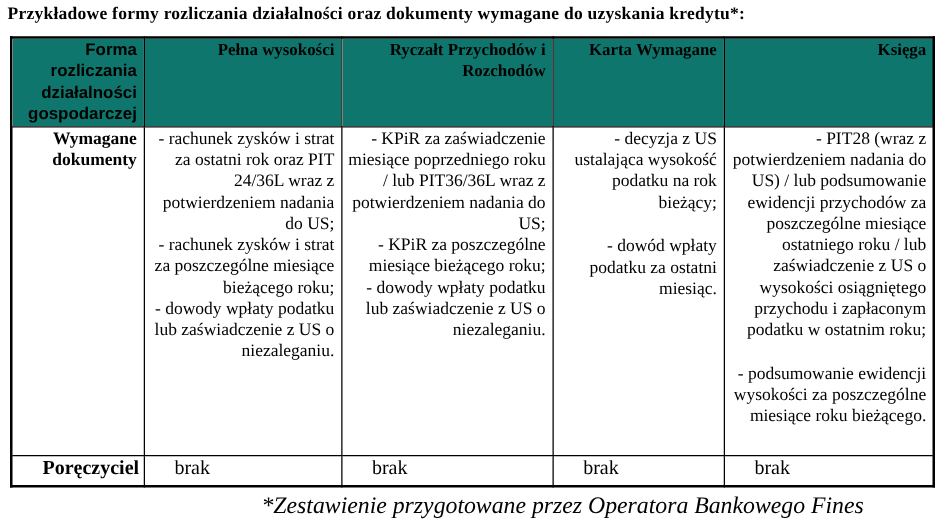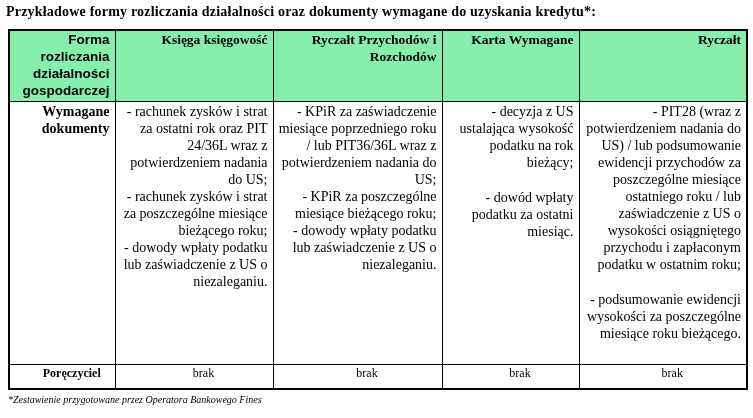--- a/index.html
+++ b/index.html
@@ -31,21 +31,21 @@
     border: 2px solid #000000;
   }
   table.credit-table th,
   table.credit-table td {
     border: 1px solid #000000;
     padding: 1px 5px;
     vertical-align: top;
     overflow: hidden;
   }
   tr.header-row th {
-    background: #86efac;
+    background: #0f766e;
     height: 64px;
     font-size: 13.5px;
     font-weight: bold;
     text-align: right;
     line-height: 1.25;
   }
   th.corner-header {
     font-family: "Liberation Sans", sans-serif;
     font-size: 12.5px;
     line-height: 1.32;
@@ -60,38 +60,38 @@
     text-align: center;
     vertical-align: middle;
     font-weight: bold;
     font-size: 13.5px;
     line-height: 1.6;
   }
   .doc-item { text-align: right; }
   .doc-item.gap { margin-top: 18px; }
   tr.guarantor-row td {
     height: 21px;
-    font-size: 12px;
-    text-align: center;
+    font-size: 16px;
+    text-align: left;
     vertical-align: top;
     padding-left: 24px;
   }
   td.guarantor-label {
     text-align: left;
     font-weight: bold;
     font-size: 14px;
   }
   .footnote {
     width: 738px;
     margin: 4px 0 0 8px;
     padding-right: 55px;
     box-sizing: border-box;
-    text-align: left;
+    text-align: right;
     font-style: italic;
-    font-size: 10px;
+    font-size: 19px;
     font-family: "Liberation Serif", serif;
   }
 </style>
 </head>
 <body>
 
 <div class="page">
 
   <div class="title">Przykładowe formy rozliczania działalności oraz dokumenty wymagane do uzyskania kredytu*:</div>
 
@@ -100,24 +100,24 @@
       <col style="width:106px">
       <col style="width:158px">
       <col style="width:169px">
       <col style="width:137px">
       <col style="width:168px">
     </colgroup>
 
     <tbody>
         <tr class="header-row">
       <th class="corner-header">Forma rozliczania działalności gospodarczej</th>
-      <th>Księga księgowość</th>
+      <th>Pełna wysokości</th>
       <th>Ryczałt Przychodów i Rozchodów</th>
       <th>Karta Wymagane</th>
-      <th>Ryczałt</th>
+      <th>Księga</th>
     </tr>
 
     <tr class="docs-row">
       <td class="row-label">Wymagane dokumenty</td>
 
       <td>
         <div class="doc-item">- rachunek zysków i strat za ostatni rok oraz PIT 24/36L wraz z potwierdzeniem nadania do US;</div>
         <div class="doc-item">- rachunek zysków i strat za poszczególne miesiące bieżącego roku;</div>
         <div class="doc-item">- dowody wpłaty podatku lub zaświadczenie z US o niezaleganiu.</div>
       </td>

